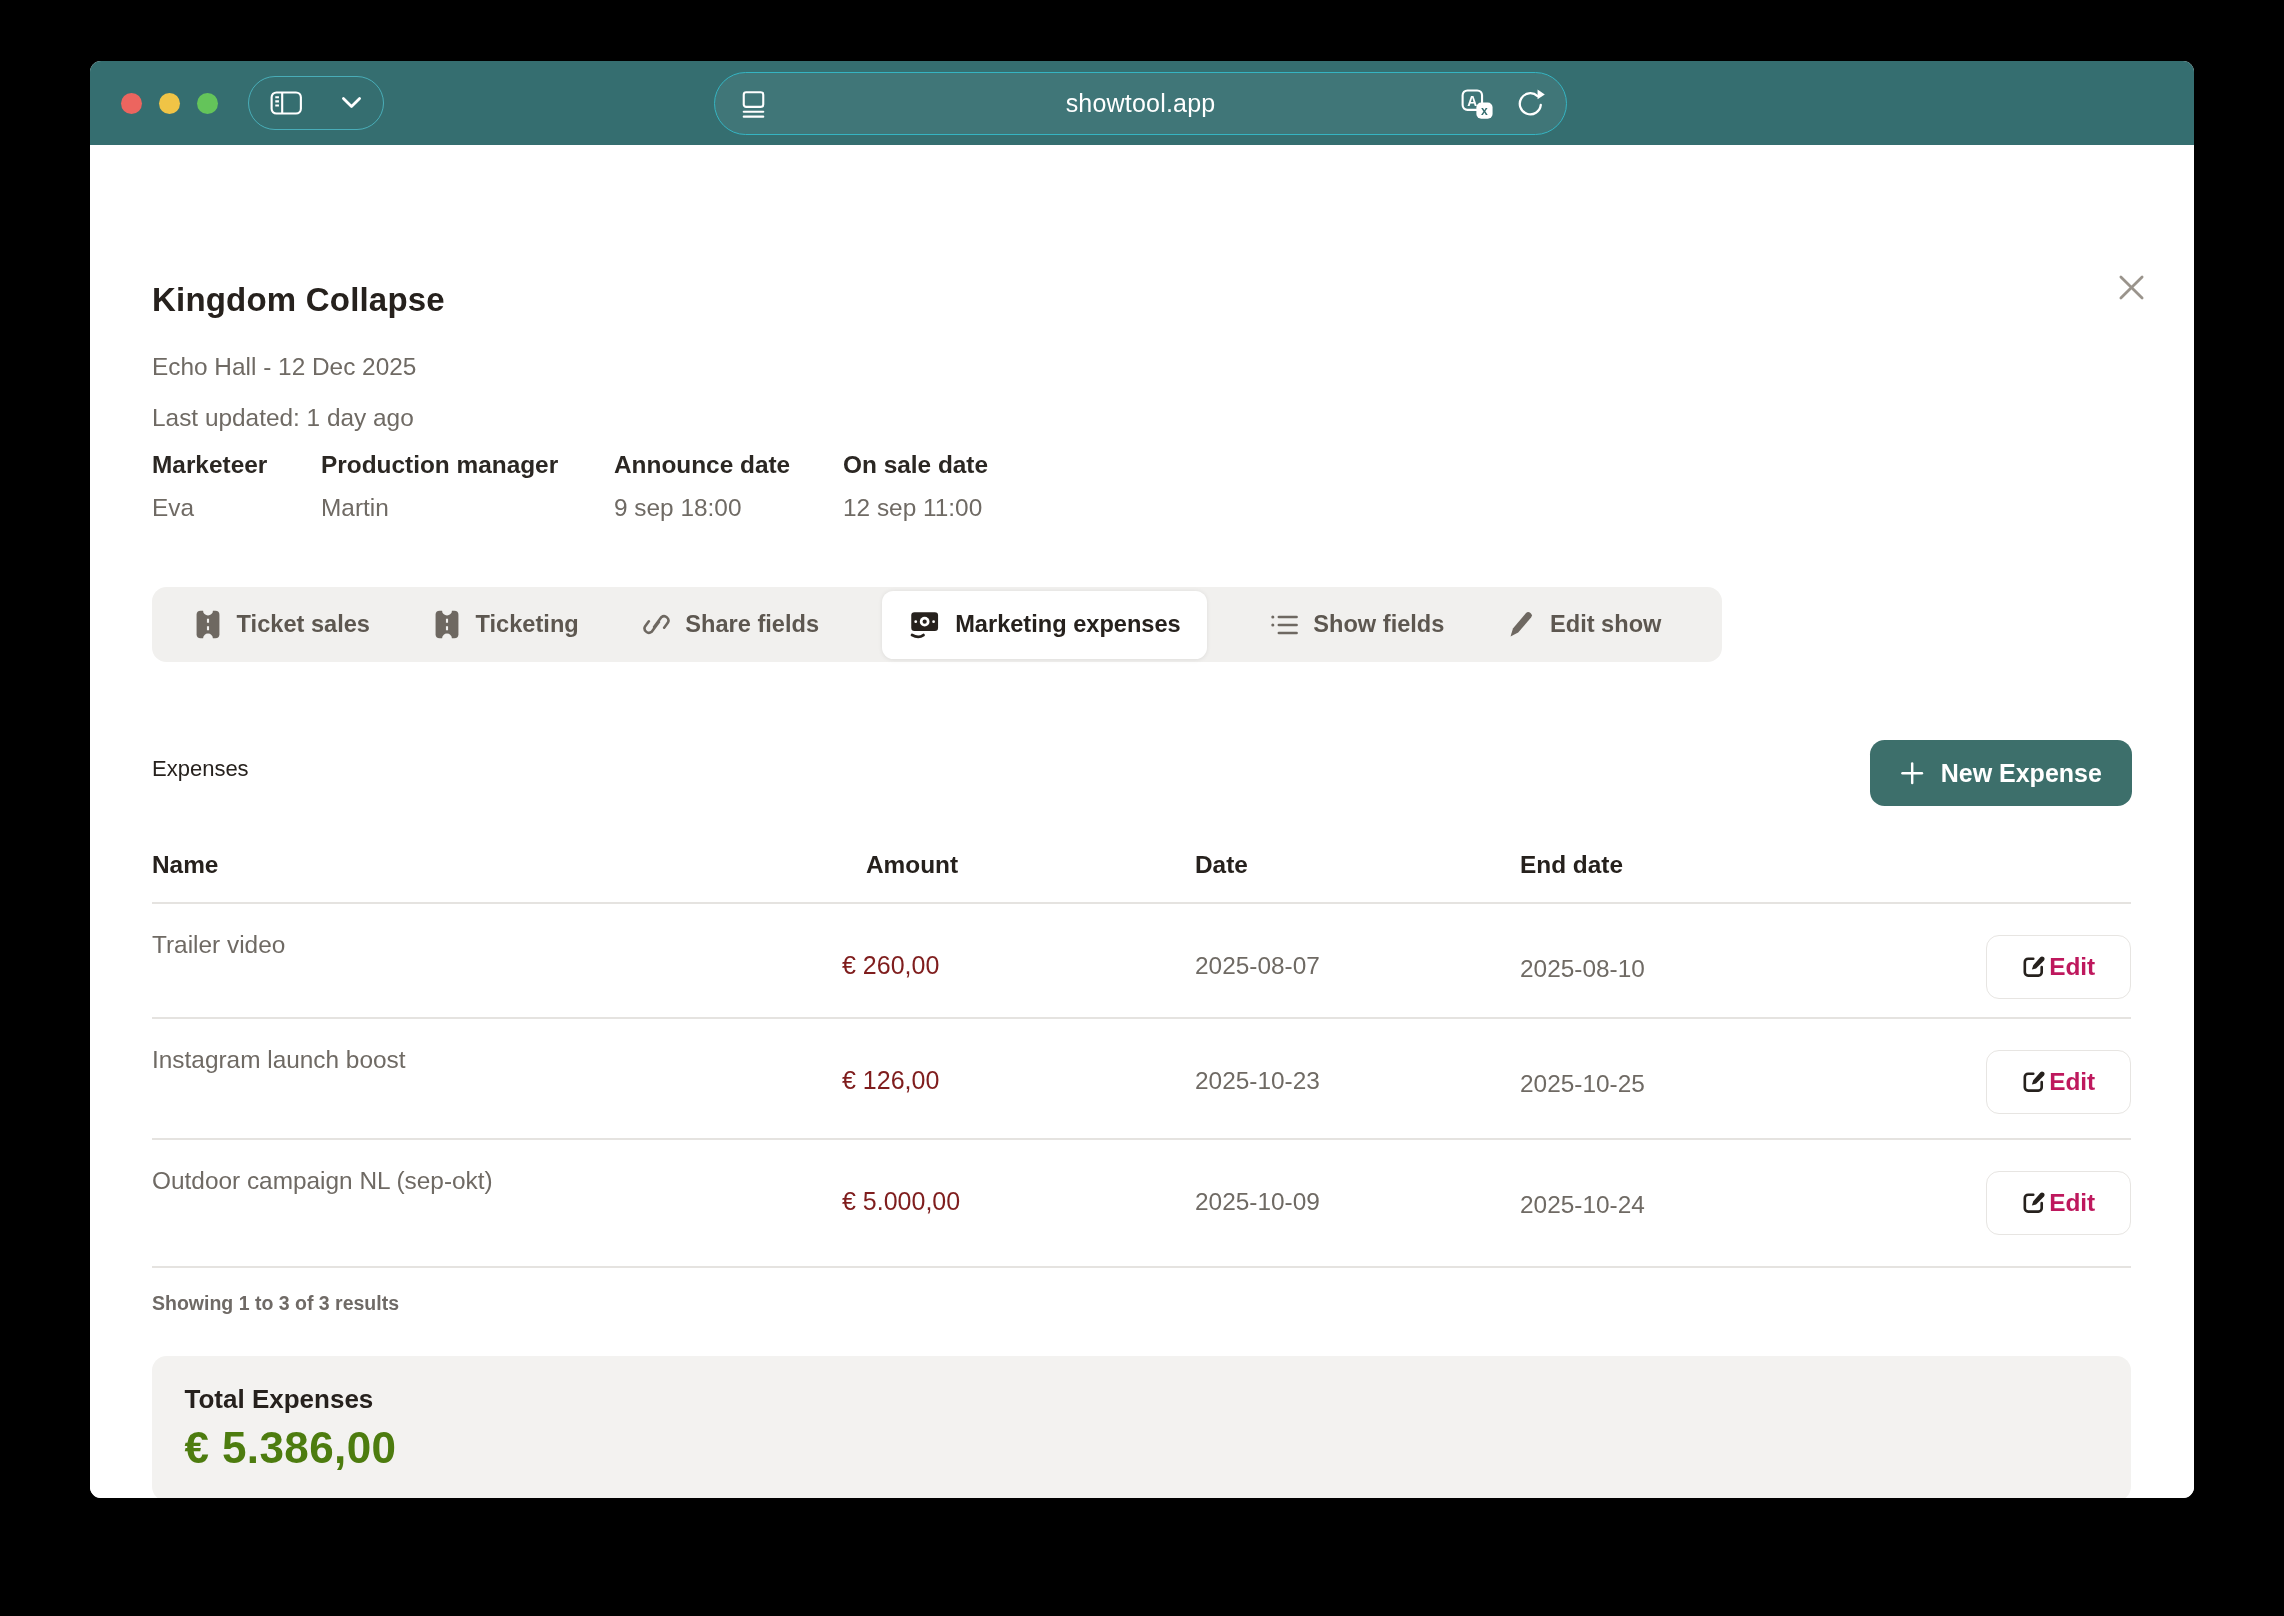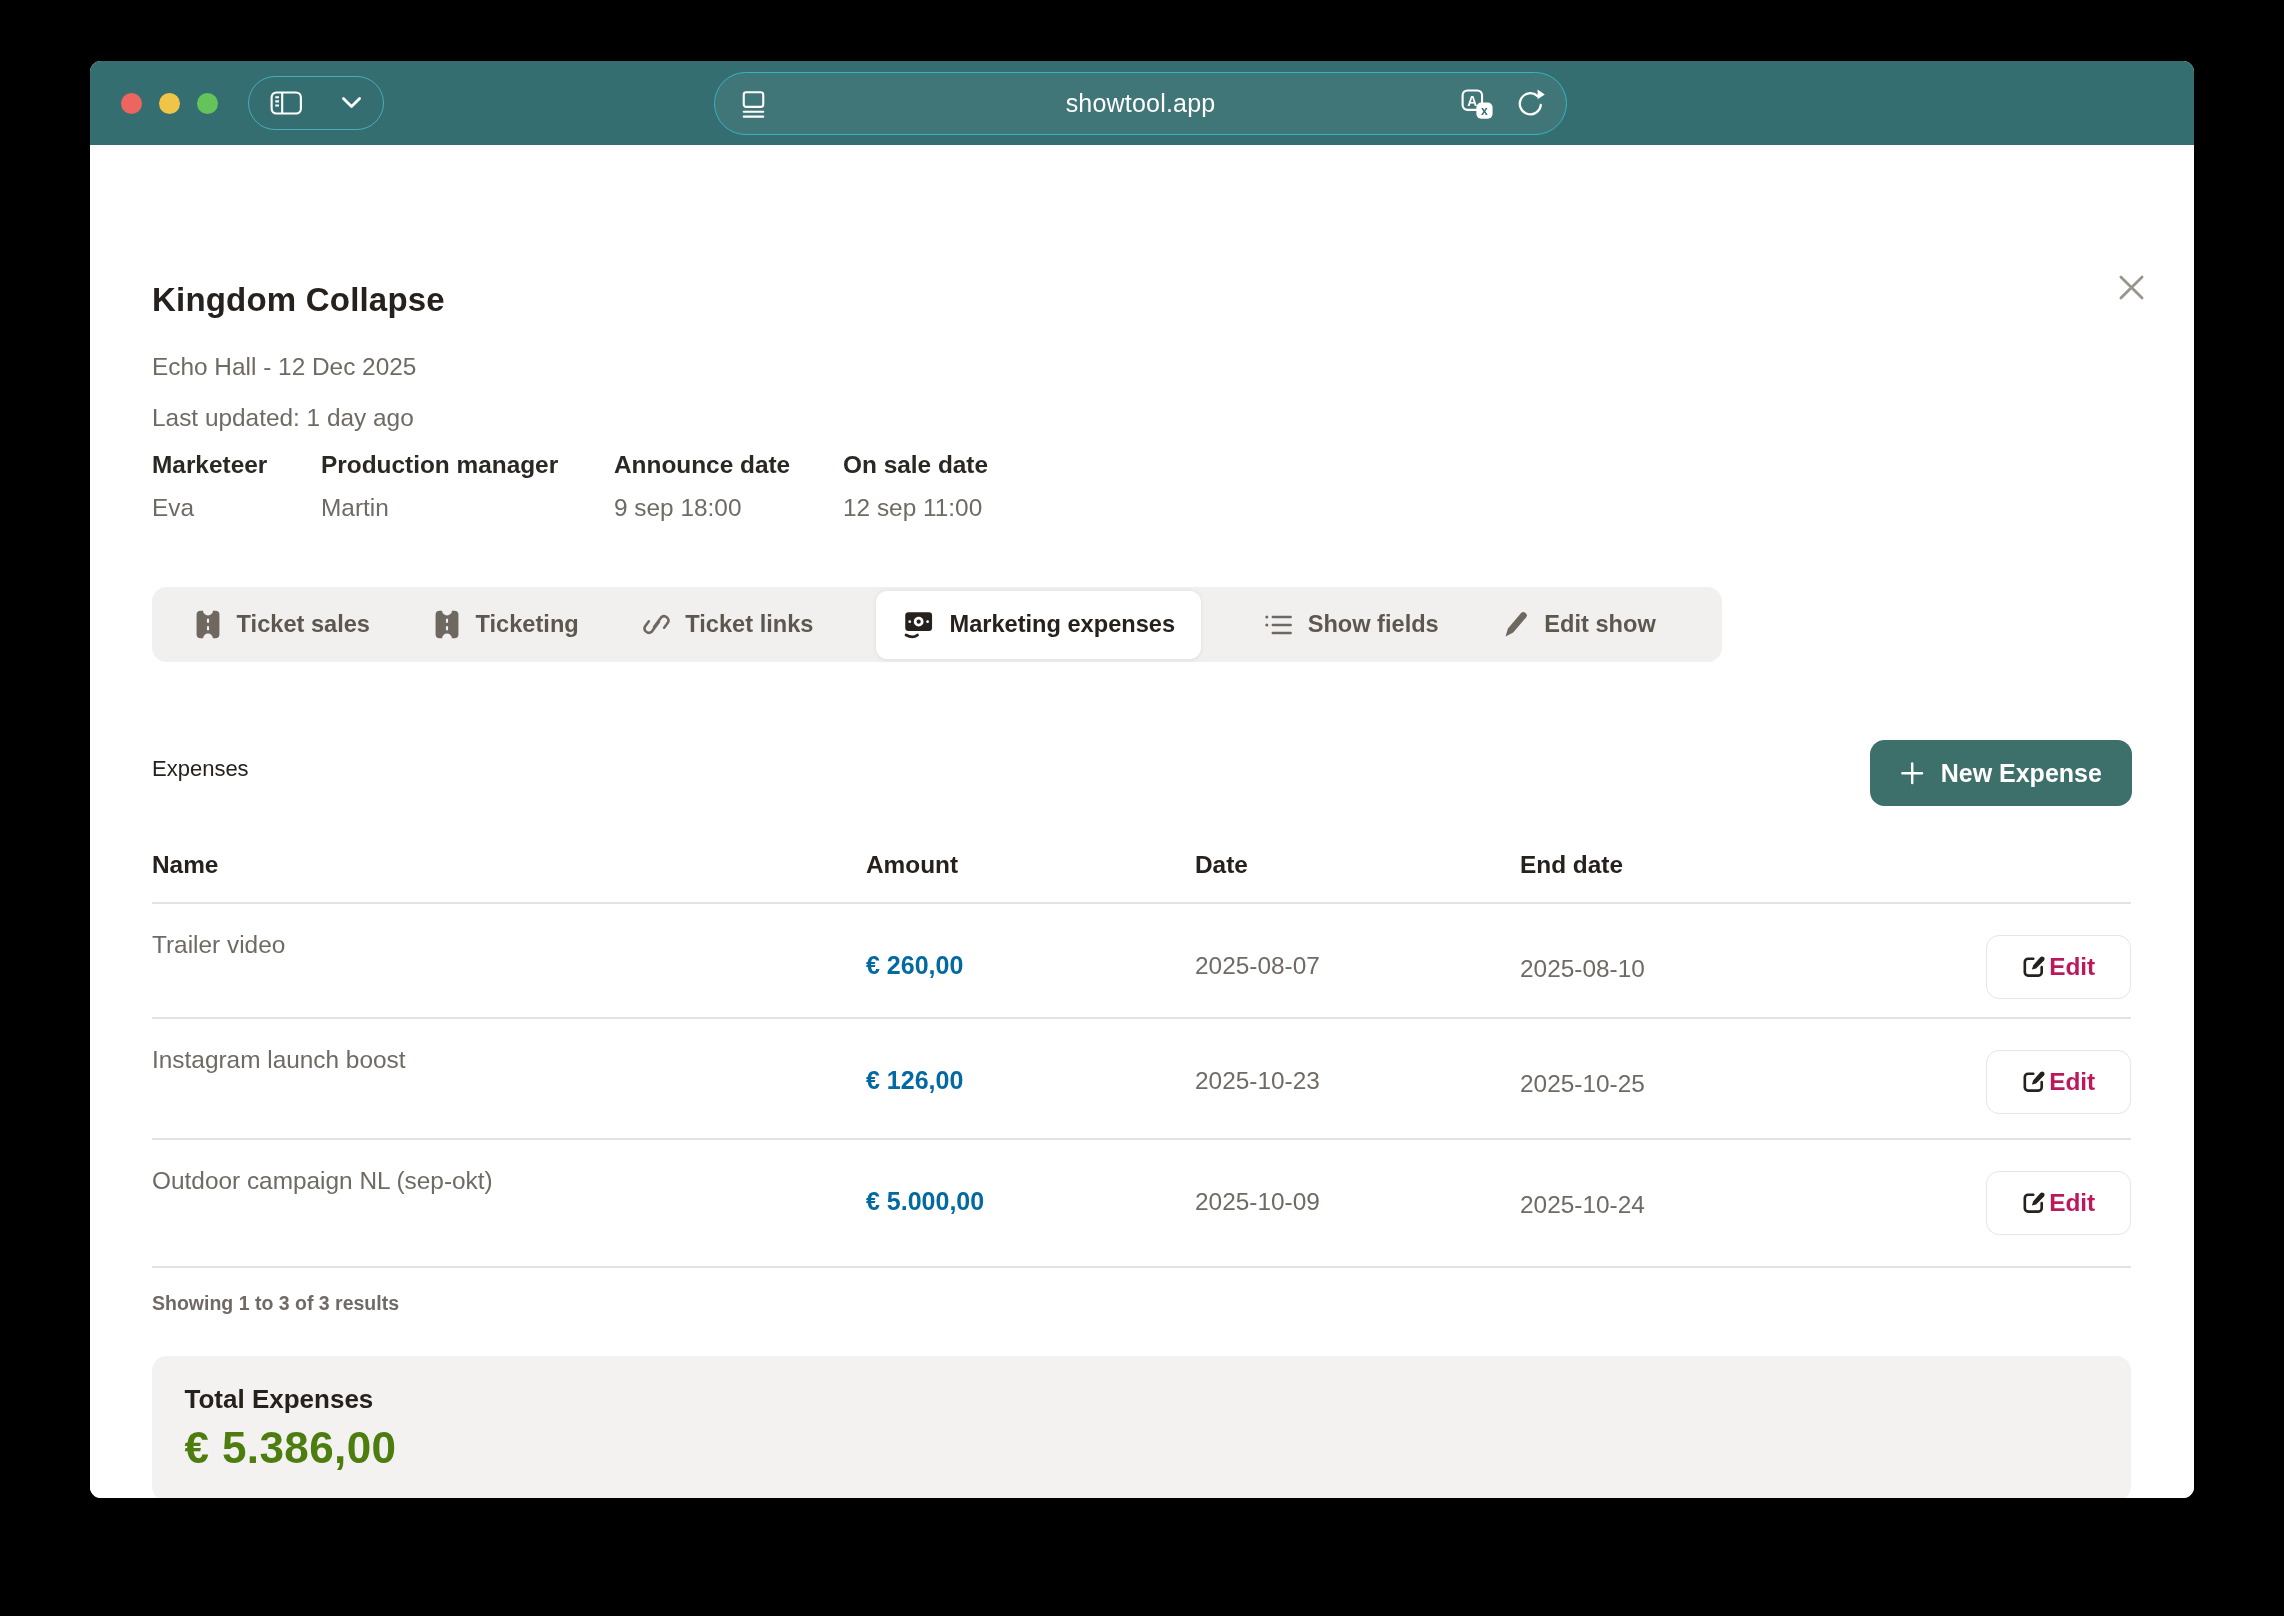--- a/index.html
+++ b/index.html
@@ -59,21 +59,21 @@
   .new-btn {
     left:1780px; top:595px; width:262px; height:66px; background:#3d6f6b; border-radius:14.6px;
     display:flex; align-items:center; justify-content:center; gap:16.2px; cursor:pointer;
     color:#fff; font-size:25px; font-weight:700;
   }
   .thead { top:706px; font-size:24.4px; font-weight:700; color:#26211d; }
   .c-name{left:62px}.c-amount{left:776px}.c-date{left:1105px}.c-end{left:1430px}
   .rule { left:62px; width:1979px; height:1.6px; background:#e5e3e0; }
   .trow { left:62px; width:1979px; }
   .trow .name { position:absolute; left:0; top:29px; font-size:24.4px; color:#6f6a64;text-align:right; }
-  .trow .amount { position:absolute; left:714px; top:49px; font-size:25px; font-weight:700; color:#0369a1; }
+  .trow .amount { position:absolute; left:690px; top:49px; font-size:25px; font-weight:400; color:#7f1d1d; }
   .trow .date { position:absolute; left:1043px; top:50px; font-size:24.4px; color:#6f6a64; }
   .trow .end { position:absolute; left:1368px; top:53px; font-size:24.4px; color:#6f6a64; }
   .edit-btn {
     position:absolute; right:0; top:32.5px; width:145px; height:64px; background:#fff;
     border:1.6px solid #e7e5e2; border-radius:13px; cursor:pointer;
     display:flex; align-items:center; justify-content:center; gap:3px;
     font-size:24.4px; font-weight:700; color:#be185d;
   }
   .results { left:62px; top:1147px; font-size:19.5px; font-weight:700; color:#6f6a66; }
   .total-box { left:62px; top:1211px; width:1979px; height:145px; background:#f3f2f0; border-radius:14.6px; padding:28px 32.5px; }
@@ -191,21 +191,21 @@
         </span>
         <span>Ticketing</span>
       </div>
       <div class="tab">
         <span class="ticon">
           <svg width="29" height="29" viewBox="0 0 36 36" fill="none" stroke="currentColor" stroke-width="3.2" stroke-linecap="round">
             <path d="M15 21 L24 9 a5.4 5.4 0 0 1 8 7 l-4.5 6"></path>
             <path d="M21 15 L12 27 a5.4 5.4 0 0 1 -8 -7 l4.5 -6"></path>
           </svg>
         </span>
-        <span>Ticket links</span>
+        <span>Share fields</span>
       </div>
       <div class="tab active">
         <span class="ticon">
           <svg width="32.5" height="31" viewBox="0 0 40 38">
             <rect x="4" y="4" width="33" height="23" rx="4" fill="currentColor"></rect>
             <circle cx="20.5" cy="15.5" r="6" fill="#fff"></circle>
             <circle cx="20.5" cy="15.5" r="2.6" fill="currentColor"></circle>
             <circle cx="9.5" cy="15.5" r="1.7" fill="#fff"></circle>
             <circle cx="31.5" cy="15.5" r="1.7" fill="#fff"></circle>
             <path d="M5 32 q8 4.5 14 0" stroke="currentColor" stroke-width="3.4" fill="none" stroke-linecap="round"></path>

